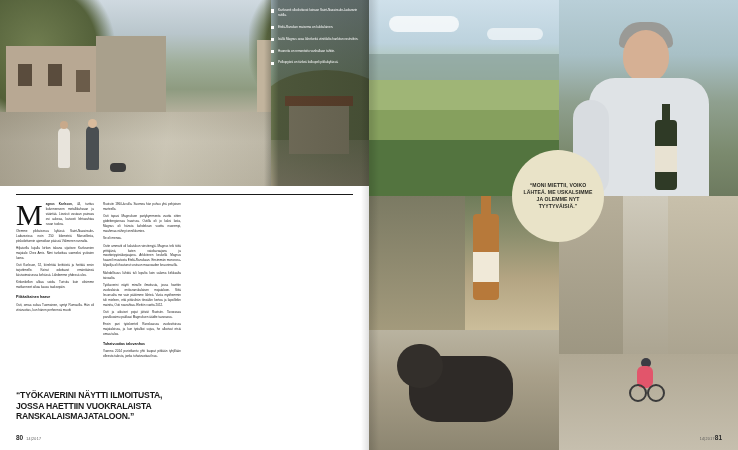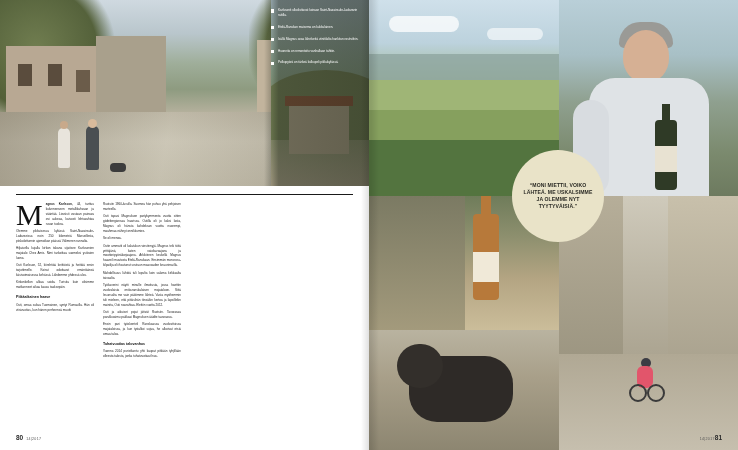--- a/index.html
+++ b/index.html
@@ -212,20 +212,21 @@
           <p class="para">Työkaverini näytti minulle ilmoitusta, jossa haettiin vuokralaista entäsranskalaisen majataloon. Siitä lesunsalta me vain päätimme lähteä. Vasta myöhemmin tuli mieleen, että pitäisihän tiinsäkin kertoa ja lapsillekin mainita, Outi naurahtaa. Elettiin vuotta 2012.</p>
           <p class="para">Outi ja aikuiset pojat jätivät Ruotsiin. Tavarasaa parukkoaimu pakkaai Magnuksen äädite tavaraosa.</p>
           <p class="para">Ensin pari työskenteli Ranskaassa vuokrattuissa majataloissa, ja kun työalkoi sujua, he alkoivat etsiä omaa taloa.</p>
           <div class="subhead">Tuhatvuotias talovanhus</div>
           <p class="para">Vuonna 2014 puristkantu yhti kaupat pitkään tyhjillään olleesta talosta, jonka tuhatvuotiaat huo-</p>
         </div>
 
         <div class="clear"></div>
       </div>
 
+      <div class="pullquote">“TYÖKAVERINI NÄYTTI ILMOITUSTA, JOSSA HAETTIIN VUOKRALAISTA RANSKALAISMAJATALOON.”</div>
 
       <div class="folio" id="folio-left">
         <span class="num">80</span><span class="mag">14|2017</span>
       </div>
     </div>
   </div>
 
   <div class="page page-right">
 
     <div class="photo" id="photo-landscape">

